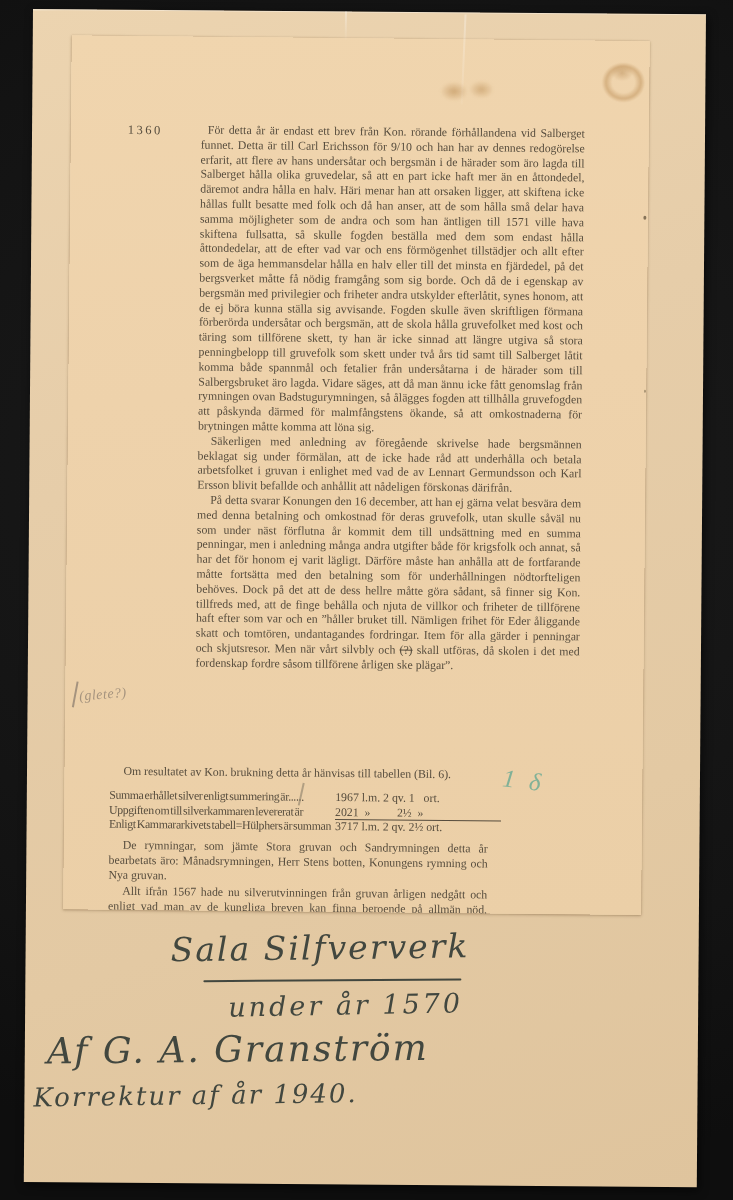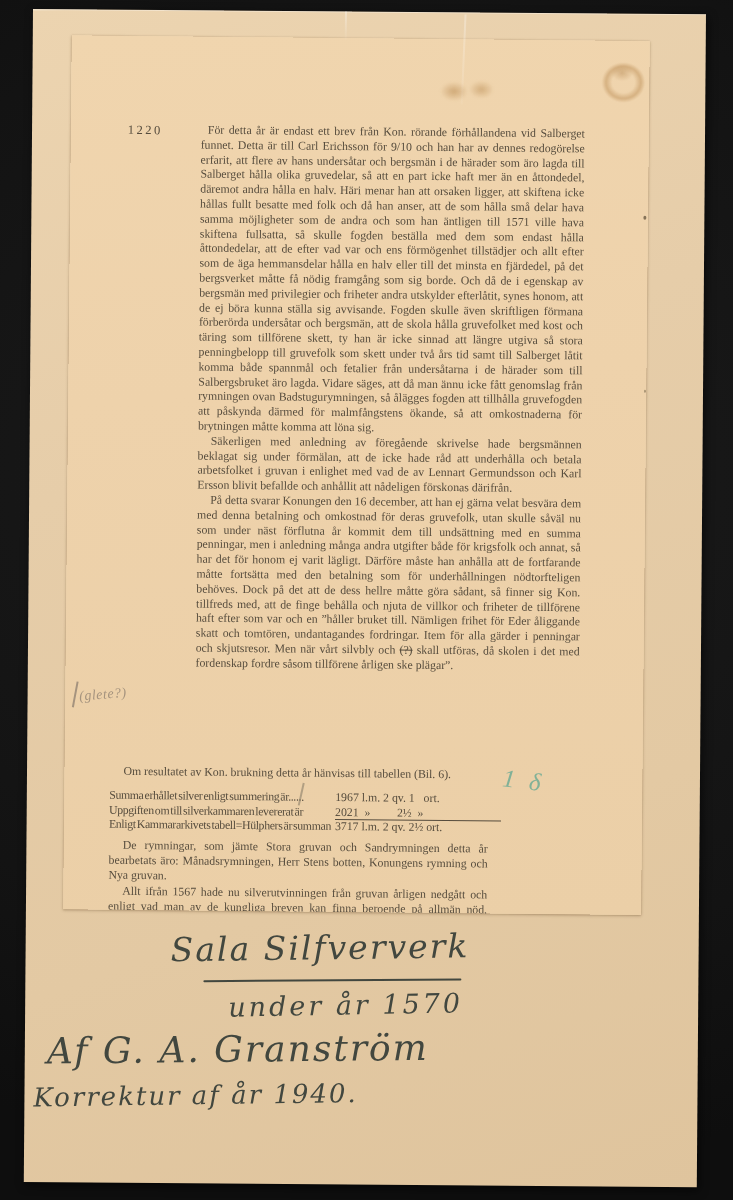--- a/index.html
+++ b/index.html
@@ -86,21 +86,21 @@
 
   <div class="crease1"></div>
   <div class="crease2"></div>
   <div class="stain1"></div>
   <div class="stain2"></div>
   <div class="speck1"></div>
   <div class="speck2"></div>
 
   <div class="page">
     <div class="page-inner">
-      <div class="year">1220</div>
+      <div class="year">1360</div>
 
       <div class="quote">
         <p class="first">För detta år är endast ett brev från Kon. rörande förhållandena vid Salberget funnet. Detta är till Carl Erichsson för 9/10 och han har av dennes redogörelse erfarit, att flere av hans undersåtar och bergsmän i de härader som äro lagda till Salberget hålla olika gruvedelar, så att en part icke haft mer än en åttondedel, däremot andra hålla en halv. Häri menar han att orsaken ligger, att skiftena icke hållas fullt besatte med folk och då han anser, att de som hålla små delar hava samma möjligheter som de andra och som han äntligen till 1571 ville hava skiftena fullsatta, så skulle fogden beställa med dem som endast hålla åttondedelar, att de efter vad var och ens förmögenhet tillstädjer och allt efter som de äga hemmansdelar hålla en halv eller till det minsta en fjärdedel, på det bergsverket måtte få nödig framgång som sig borde. Och då de i egenskap av bergsmän med privilegier och friheter andra utskylder efterlåtit, synes honom, att de ej böra kunna ställa sig avvisande. Fogden skulle även skriftligen förmana förberörda undersåtar och bergsmän, att de skola hålla gruvefolket med kost och täring som tillförene skett, ty han är icke sinnad att längre utgiva så stora penningbelopp till gruvefolk som skett under två års tid samt till Salberget låtit komma både spannmål och fetalier från undersåtarna i de härader som till Salbergsbruket äro lagda. Vidare säges, att då man ännu icke fått genomslag från rymningen ovan Badstugurymningen, så ålägges fogden att tillhålla gruvefogden att påskynda därmed för malmfångstens ökande, så att omkostnaderna för brytningen måtte komma att löna sig.</p>
         <p class="ind">Säkerligen med anledning av föregående skrivelse hade bergsmännen beklagat sig under förmälan, att de icke hade råd att underhålla och betala arbetsfolket i gruvan i enlighet med vad de av Lennart Germundsson och Karl Ersson blivit befallde och anhållit att nådeligen förskonas därifrån.</p>
         <p class="ind"><span>På detta svarar Konungen den 16 december, att han ej gärna velat besvära dem med denna betalning och omkostnad för deras gruvefolk, utan skulle såväl nu som under näst förflutna år kommit dem till undsättning med en summa penningar, men i anledning många andra utgifter både för krigsfolk och annat, så har det för honom ej varit lägligt. Därföre måste han anhålla att de fortfarande måtte fortsätta med den betalning som för underhållningen nödtorfteligen behöves. Dock på det att de dess hellre måtte göra sådant, så finner sig Kon. tillfreds med, att de finge behålla och njuta de villkor och friheter de tillförene haft efter som var och en ”håller bruket till. Nämligen frihet för Eder åliggande skatt och tomtören, undantagandes fordringar. Item för alla gärder i penningar och skjutsresor. Men när vårt silvbly och </span><s>(?)</s><span> skall utföras, då skolen i det med fordenskap fordre såsom tillförene årligen ske plägar”.</span></p>
       </div>
 
       <p class="om">Om resultatet av Kon. brukning detta år hänvisas till tabellen (Bil. 6).</p>
 
       <div class="summary">

